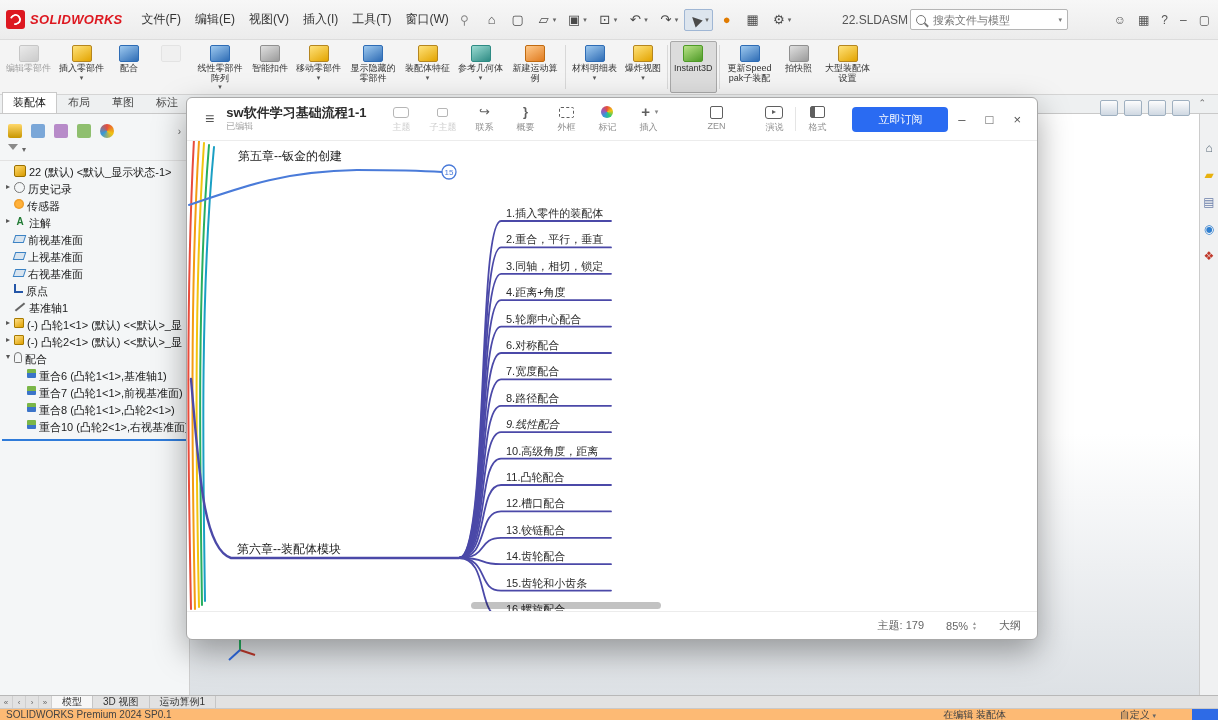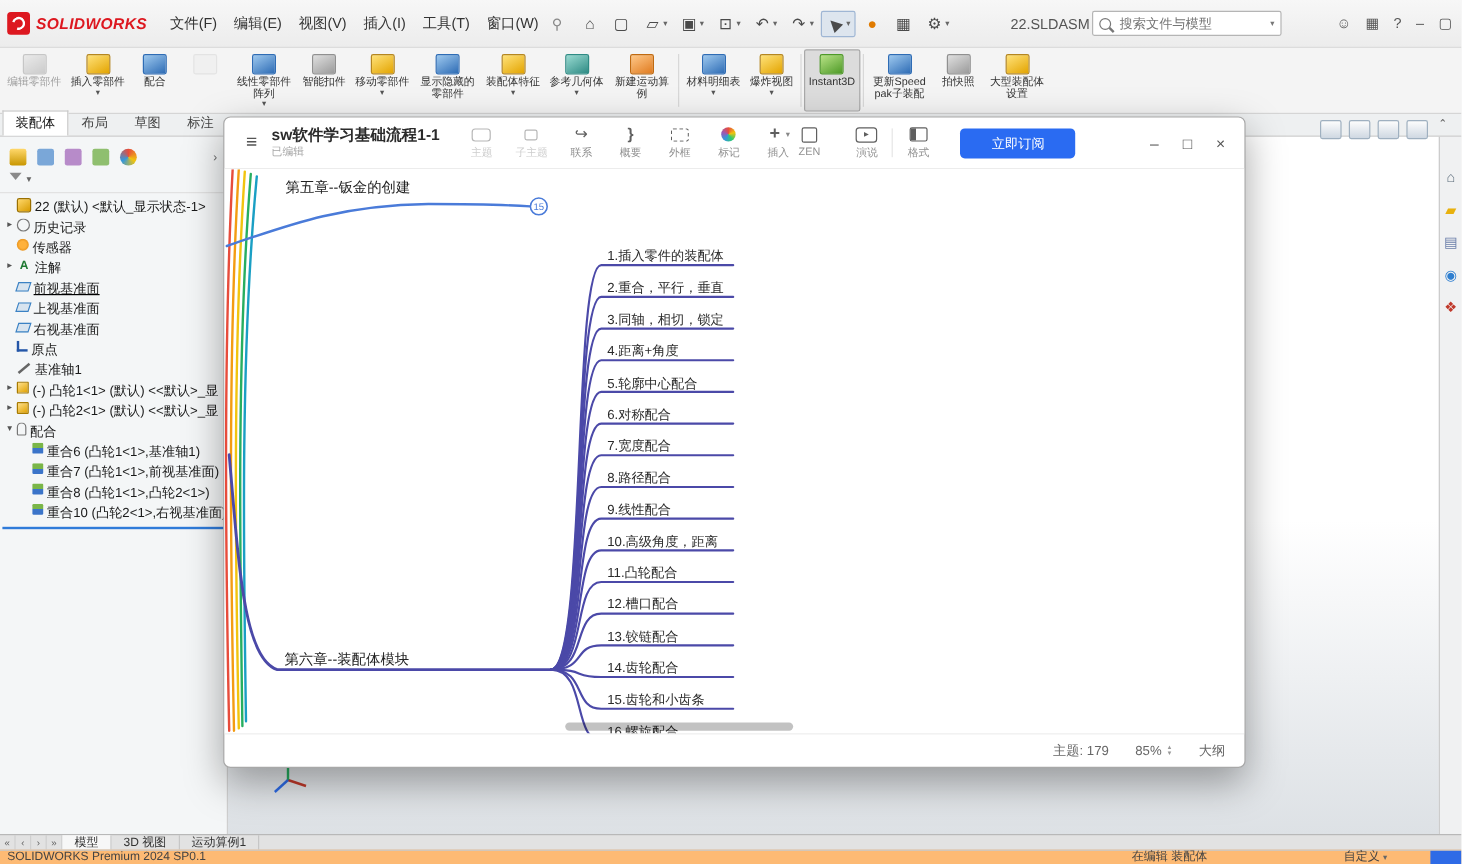--- a/index.html
+++ b/index.html
@@ -107,21 +107,21 @@
   .k-subbox i{width:9px;height:7px;border:1.5px solid currentColor;border-radius:2px;display:block}
   .k-summary{font-weight:bold}
   .k-frame i{width:13px;height:9px;border:1.5px dashed currentColor;border-radius:2px;display:block}
   .k-marks i{width:12px;height:12px;border-radius:50%;display:block;background:conic-gradient(#e74c3c,#f1c40f,#2ecc71,#3498db,#9b59b6,#e74c3c)}
   .k-plus{font-size:15px;font-weight:bold}
   .k-zen i{width:11px;height:11px;border:1.6px solid currentColor;border-radius:2px;display:block}
   .k-play i{width:16px;height:11px;border:1.3px solid currentColor;border-radius:3px;display:flex;align-items:center;justify-content:center}
   .k-play b{width:0;height:0;border-left:4px solid currentColor;border-top:2.5px solid transparent;border-bottom:2.5px solid transparent;display:block}
   .k-format i{width:13px;height:10px;border:1.5px solid currentColor;border-radius:2px;display:block;background:linear-gradient(90deg,currentColor 0 4px,transparent 4px)}
   .vsep{width:1px;height:24px;background:#e5e5e5;margin:0 8px;flex:none}
-  #zen-group{display:flex;gap:22px;}
+  #zen-group{display:flex;gap:32px;margin-left:42px}
   #format-wrap{display:flex}
   #subscribe{margin-left:22px;background:#2a6bf2;color:#fff;font-size:11px;padding:5px 26px;border-radius:4px;white-space:nowrap}
   #xwinbtns{margin-left:auto;display:flex;gap:20px;color:#555;font-size:13px;padding-right:6px}
   .xwbtn{line-height:13px}
   #xcanvas{flex:1;position:relative;background:#fff;overflow:hidden}
   #map-svg{position:absolute;left:0;top:0}
   .leaf{position:absolute;left:319px;font-size:11px;color:#2a2a2a;white-space:nowrap;z-index:1}
   #chap5{position:absolute;left:51px;top:7px;font-size:12px;color:#222;white-space:nowrap}
   #chap6{position:absolute;left:50px;top:400px;font-size:12px;color:#222;white-space:nowrap}
   #hscroll{position:absolute;left:284px;top:461px;width:190px;height:7px;border-radius:4px;background:rgba(0,0,0,.24);z-index:5}
@@ -342,21 +342,21 @@
         <div class="trow" style="padding-left: 3px;">
           <span class="caret"></span>
           <span class="ti ti-sensor"></span>
           <span class="tlabel">传感器</span>
         </div>
         <div class="trow" style="padding-left: 3px;">
           <span class="caret">▸</span>
           <span class="ti ti-annotations">A</span>
           <span class="tlabel">注解</span>
         </div>
-        <div class="trow" style="padding-left: 3px; text-decoration: underline;">
+        <div class="trow" style="padding-left: 3px;">
           <span class="caret"></span>
           <span class="ti ti-plane"></span>
           <span class="tlabel">前视基准面</span>
         </div>
         <div class="trow" style="padding-left: 3px;">
           <span class="caret"></span>
           <span class="ti ti-plane"></span>
           <span class="tlabel">上视基准面</span>
         </div>
         <div class="trow" style="padding-left: 3px;">
@@ -559,21 +559,21 @@
       <div id="chap6">第六章--装配体模块</div>
       <div id="hscroll"></div>
     <div class="leaf" style="top: 65px;">1.插入零件的装配体</div>
         <div class="leaf" style="top: 91.4px;">2.重合，平行，垂直</div>
         <div class="leaf" style="top: 117.8px;">3.同轴，相切，锁定</div>
         <div class="leaf" style="top: 144.2px;">4.距离+角度</div>
         <div class="leaf" style="top: 170.6px;">5.轮廓中心配合</div>
         <div class="leaf" style="top: 197px;">6.对称配合</div>
         <div class="leaf" style="top: 223.4px;">7.宽度配合</div>
         <div class="leaf" style="top: 249.8px;">8.路径配合</div>
-        <div class="leaf" style="top: 276.2px;">9.线性配合</div>
+        <div class="leaf" style="top: 276.2px; font-style: italic;">9.线性配合</div>
         <div class="leaf" style="top: 302.6px;">10.高级角度，距离</div>
         <div class="leaf" style="top: 329px;">11.凸轮配合</div>
         <div class="leaf" style="top: 355.4px;">12.槽口配合</div>
         <div class="leaf" style="top: 381.8px;">13.铰链配合</div>
         <div class="leaf" style="top: 408.2px;">14.齿轮配合</div>
         <div class="leaf" style="top: 434.6px;">15.齿轮和小齿条</div>
         <div class="leaf" style="top: 461px;">16.螺旋配合</div>
       </div>
     <div id="xstatus">
       <span>主题: 179</span>

